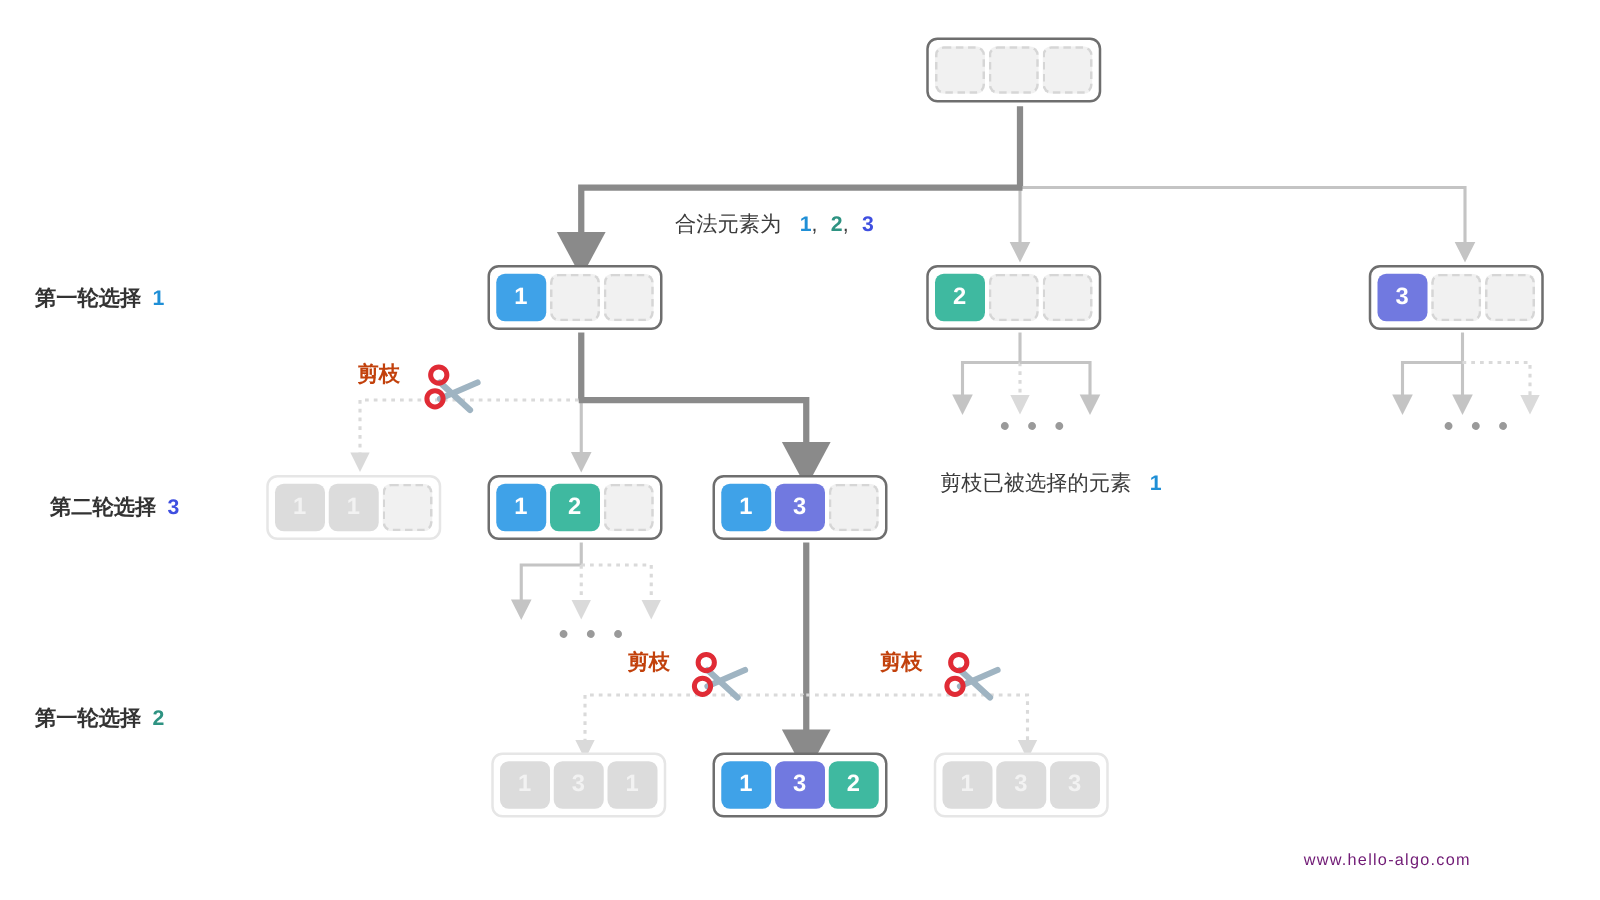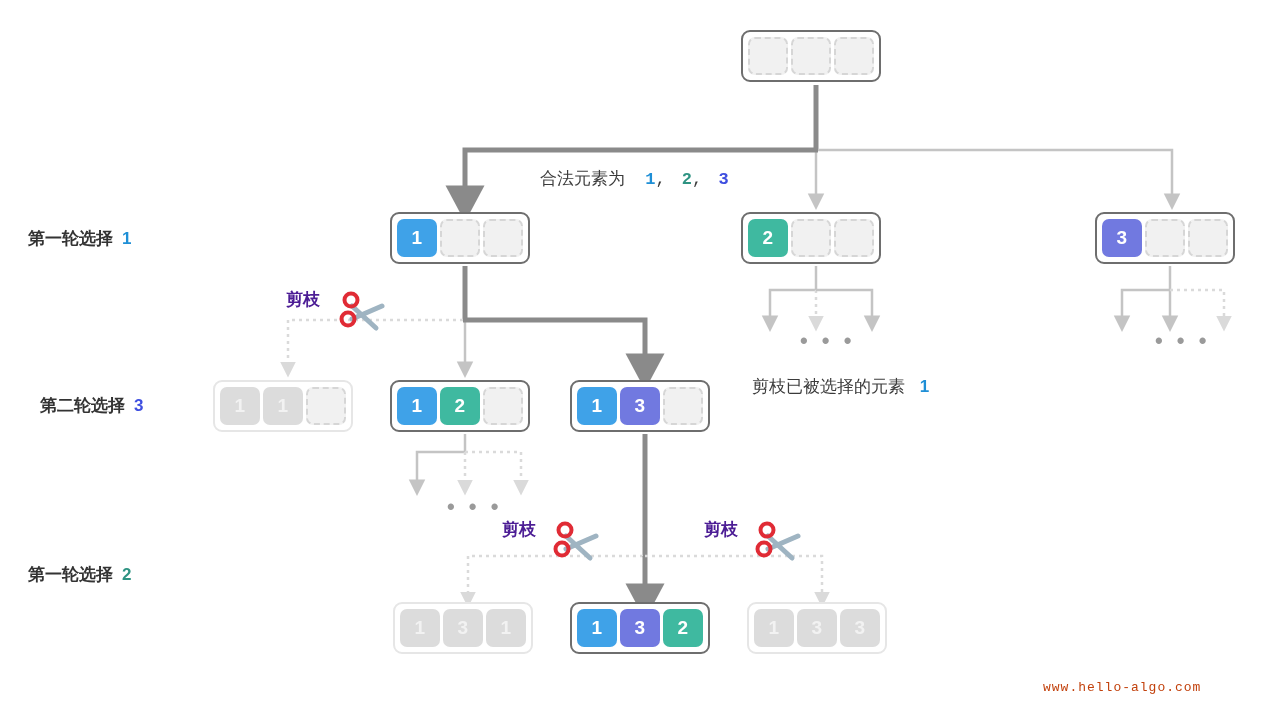--- a/index.html
+++ b/index.html
@@ -82,40 +82,40 @@
     white-space: nowrap;
     line-height: 29px;
   }
   .annot .num { font-weight: 700; }
   .comma { color: #3b3b3b; font-weight: 400; }
 
   .prune-label {
     position: absolute;
     font-size: 17px;
     font-weight: 700;
-    color: #4c1d95;
+    color: #c2410c;
     white-space: nowrap;
   }
 
   .scissors { position: absolute; }
 
   .dots {
     position: absolute;
     font-size: 22px;
     letter-spacing: 4px;
     color: #9a9a9a;
     font-weight: 700;
     line-height: 1;
   }
 
   .watermark {
     position: absolute;
-    font-family: Liberation Mono, monospace;
+    font-family: Liberation Sans, sans-serif;
     font-size: 13px;
-    color: #c2410c;
+    color: #701a75;
     letter-spacing: 1px;
     white-space: nowrap;
   }
 </style>
 </head>
 <body>
 
 <div id="stage">
 
   <svg id="wiring" viewBox="0 0 1280 720">
@@ -233,21 +233,21 @@
   <div class="row-label" style="left:28px; top:227px;">
     <span>第一轮选择</span><span class="v" style="color:#1f8fd6;">1</span>
   </div>
   <div class="row-label" style="left:40px; top:394px;">
     <span>第二轮选择</span><span class="v" style="color:#3f4fe0;">3</span>
   </div>
   <div class="row-label" style="left:28px; top:563px;">
     <span>第一轮选择</span><span class="v" style="color:#2e9382;">2</span>
   </div>
 
-  <div class="annot" style="left:540px; top:165px;font-family:Liberation Mono, monospace;">
+  <div class="annot" style="left:540px; top:165px;">
     <span>合法元素为</span>
     <span class="num" style="color:#1f8fd6; margin-left:10px;">1</span><span class="comma">,</span>
     <span class="num" style="color:#2e9382; margin-left:6px;">2</span><span class="comma">,</span>
     <span class="num" style="color:#3f4fe0; margin-left:6px;">3</span>
   </div>
 
   <div class="annot" style="left:752px; top:372px;text-align:center;">
     <div>
       <span>剪枝已被选择的元素</span>
       <span class="num" style="color:#1f8fd6; margin-left:10px;">1</span>

